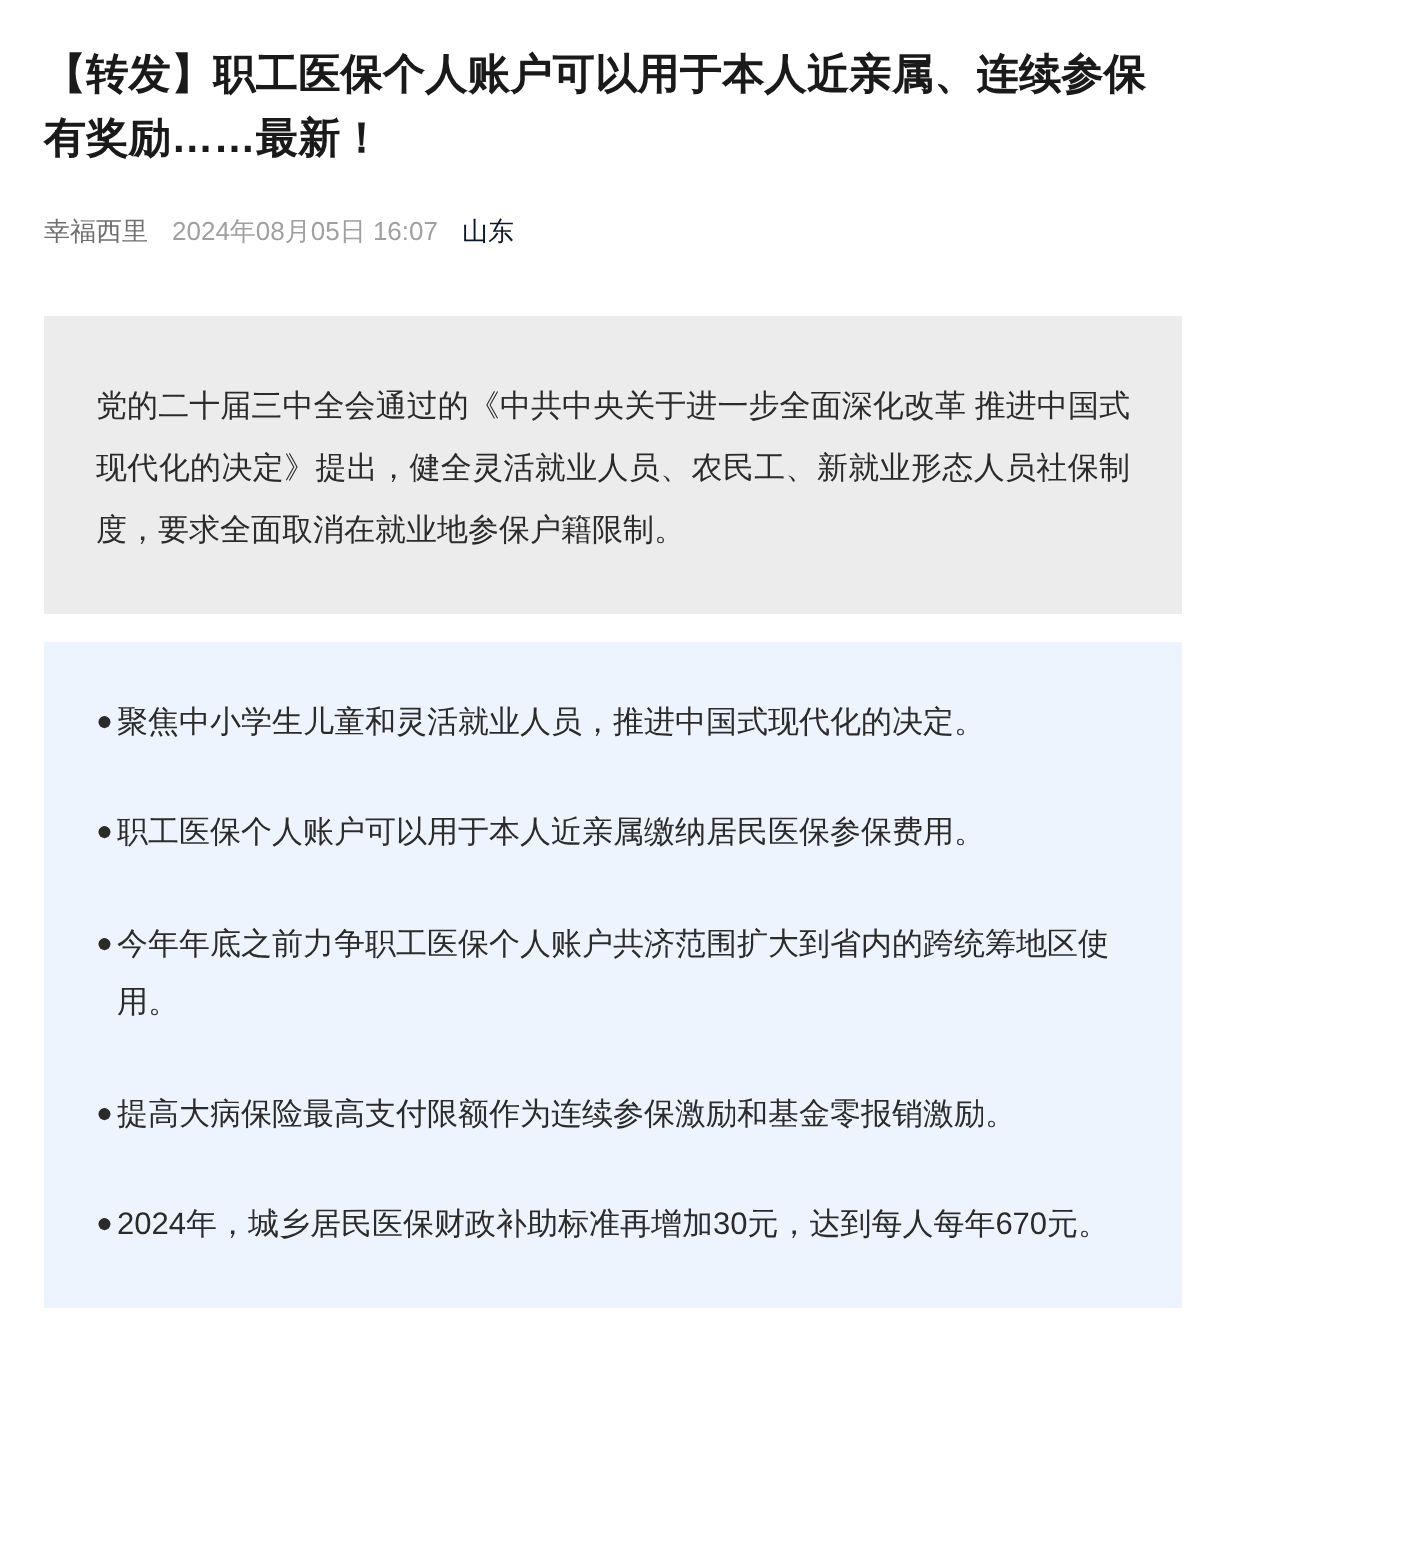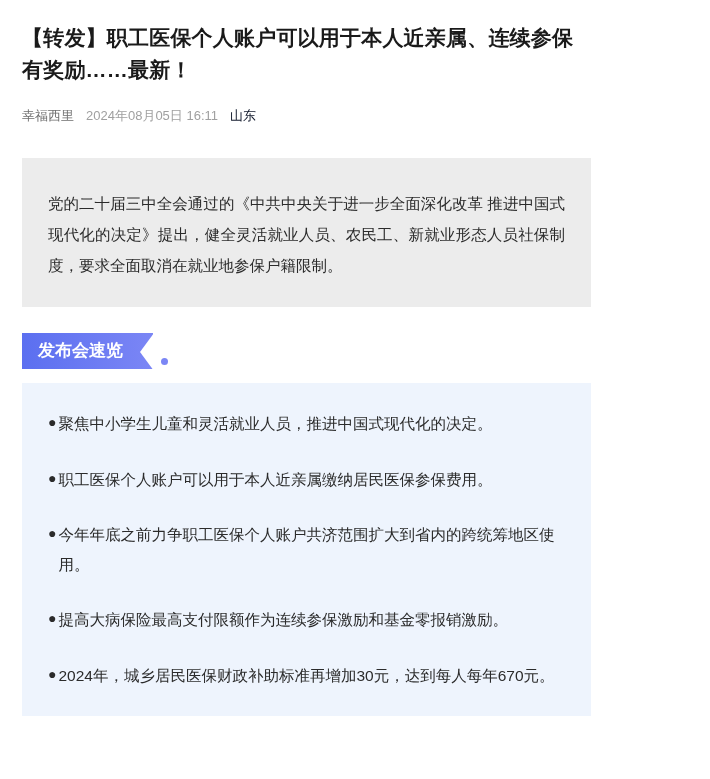--- a/index.html
+++ b/index.html
@@ -121,32 +121,28 @@
 </style>
 </head>
 <body>
 
 <div class="page">
 
   <h1 class="article-title">【转发】职工医保个人账户可以用于本人近亲属、连续参保有奖励……最新！</h1>
 
   <div class="meta-row">
     <span class="meta-author">幸福西里</span>
-    <span class="meta-date">2024年08月05日 16:11</span>
+    <span class="meta-date">2024年08月05日 16:07</span>
     <span class="meta-loc">山东</span>
   </div>
 
   <div class="quote-box">
     <p class="quote-p">党的二十届三中全会通过的《中共中央关于进一步全面深化改革 推进中国式现代化的决定》提出，健全灵活就业人员、农民工、新就业形态人员社保制度，要求全面取消在就业地参保户籍限制。</p>
   </div>
 
-  <div class="section-head">
-    <span class="ribbon">发布会速览</span>
-    <span class="ribbon-dot"></span>
-  </div>
 
   <div class="points-box">
     <div class="point">
       <span class="bullet">●</span>
       <span>聚焦中小学生儿童和灵活就业人员，推进中国式现代化的决定。</span>
     </div>
     <div class="point">
       <span class="bullet">●</span>
       <span>职工医保个人账户可以用于本人近亲属缴纳居民医保参保费用。</span>
     </div>

